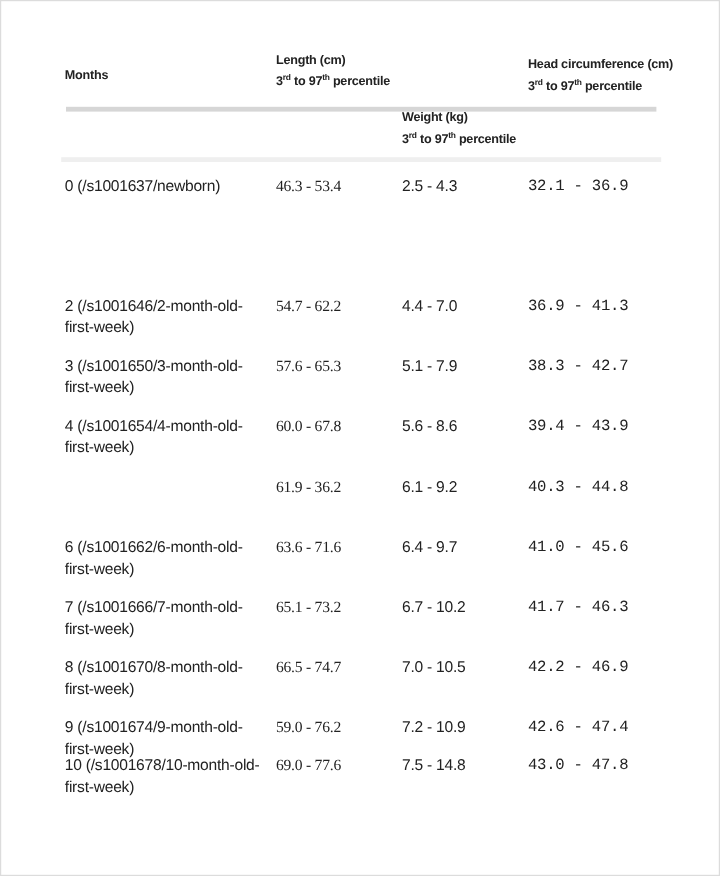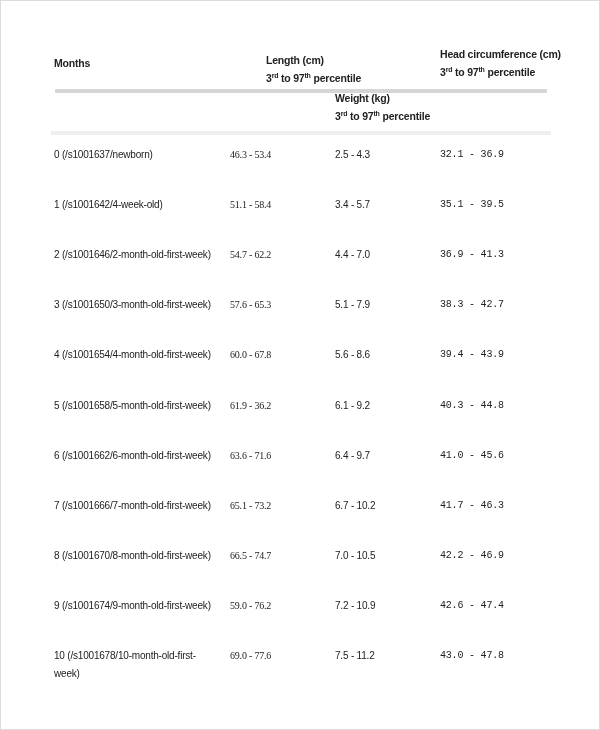--- a/index.html
+++ b/index.html
@@ -37,21 +37,21 @@
       letter-spacing: -0.2px;
       white-space: nowrap;
     }
     .hcell sup {
       font-size: 7px;
       line-height: 0;
       vertical-align: 4px;
     }
     .hcell .line { display: block; }
     .h-months { left: 53px; top: 53px; }
-    .h-length { left: 229px; top: 50px; margin-left: 36px; }
+    .h-length { left: 229px; top: 40px; }
     .h-weight { left: 334px; top: 44px; margin-top: 44px; }
     .h-head   { left: 439px; top: 44px; }
 
     .divider-main {
       position: absolute;
       left: 54px;
       top: 88px;
       width: 492px;
       height: 4px;
       background: #d6d6d6;
@@ -63,21 +63,21 @@
       width: 500px;
       height: 4px;
       background: #efefef;
     }
 
     .row {
       position: absolute;
       left: 0;
       width: 600px;
       height: 40px;
-      font-size: 10px;
+      font-size: 13px;
       line-height: 18px;
       letter-spacing: -0.2px;
     }
     .cell {
       position: absolute;
       top: 0;
       white-space: nowrap;
     }
     .c-month  { left: 53px; width: 165px; white-space: normal; }
     .c-length { left: 229px; font-family: Liberation Serif, serif; }
@@ -113,26 +113,20 @@
   <div class="divider-main"></div>
   <div class="divider-sub"></div>
 
   <div class="row" style="top:145px">
     <span class="cell c-month">0 (/s1001637/newborn)</span>
     <span class="cell c-length">46.3 - 53.4</span>
     <span class="cell c-weight">2.5 - 4.3</span>
     <span class="cell c-head">32.1 - 36.9</span>
   </div>
 
-  <div class="row" style="top:195px">
-    <span class="cell c-month">1 (/s1001642/4-week-old)</span>
-    <span class="cell c-length">51.1 - 58.4</span>
-    <span class="cell c-weight">3.4 - 5.7</span>
-    <span class="cell c-head">35.1 - 39.5</span>
-  </div>
 
   <div class="row" style="top:245px">
     <span class="cell c-month">2 (/s1001646/2-month-old-first-week)</span>
     <span class="cell c-length">54.7 - 62.2</span>
     <span class="cell c-weight">4.4 - 7.0</span>
     <span class="cell c-head">36.9 - 41.3</span>
   </div>
 
   <div class="row" style="top:295px">
     <span class="cell c-month">3 (/s1001650/3-month-old-first-week)</span>
@@ -142,21 +136,20 @@
   </div>
 
   <div class="row" style="top:345px">
     <span class="cell c-month">4 (/s1001654/4-month-old-first-week)</span>
     <span class="cell c-length">60.0 - 67.8</span>
     <span class="cell c-weight">5.6 - 8.6</span>
     <span class="cell c-head">39.4 - 43.9</span>
   </div>
 
   <div class="row" style="top:396px">
-    <span class="cell c-month">5 (/s1001658/5-month-old-first-week)</span>
     <span class="cell c-length">61.9 - 36.2</span>
     <span class="cell c-weight">6.1 - 9.2</span>
     <span class="cell c-head">40.3 - 44.8</span>
   </div>
 
   <div class="row" style="top:446px">
     <span class="cell c-month">6 (/s1001662/6-month-old-first-week)</span>
     <span class="cell c-length">63.6 - 71.6</span>
     <span class="cell c-weight">6.4 - 9.7</span>
     <span class="cell c-head">41.0 - 45.6</span>
@@ -176,20 +169,20 @@
     <span class="cell c-head">42.2 - 46.9</span>
   </div>
 
   <div class="row" style="top:596px">
     <span class="cell c-month">9 (/s1001674/9-month-old-first-week)</span>
     <span class="cell c-length">59.0 - 76.2</span>
     <span class="cell c-weight">7.2 - 10.9</span>
     <span class="cell c-head">42.6 - 47.4</span>
   </div>
 
-  <div class="row" style="top:646px">
+  <div class="row" style="top:628px">
     <span class="cell c-month">10 (/s1001678/10-month-old-first-week)</span>
     <span class="cell c-length">69.0 - 77.6</span>
-    <span class="cell c-weight">7.5 - 11.2</span>
+    <span class="cell c-weight">7.5 - 14.8</span>
     <span class="cell c-head">43.0 - 47.8</span>
   </div>
 
 </div>
 
 </body></html>

